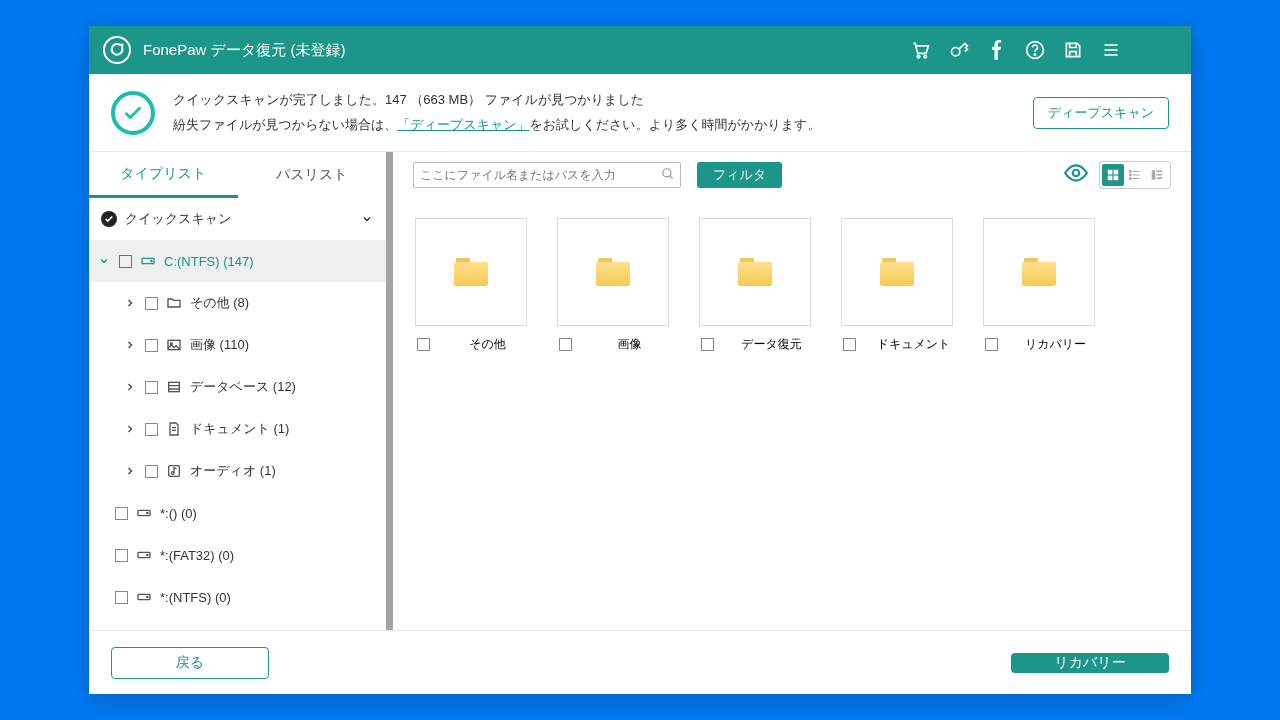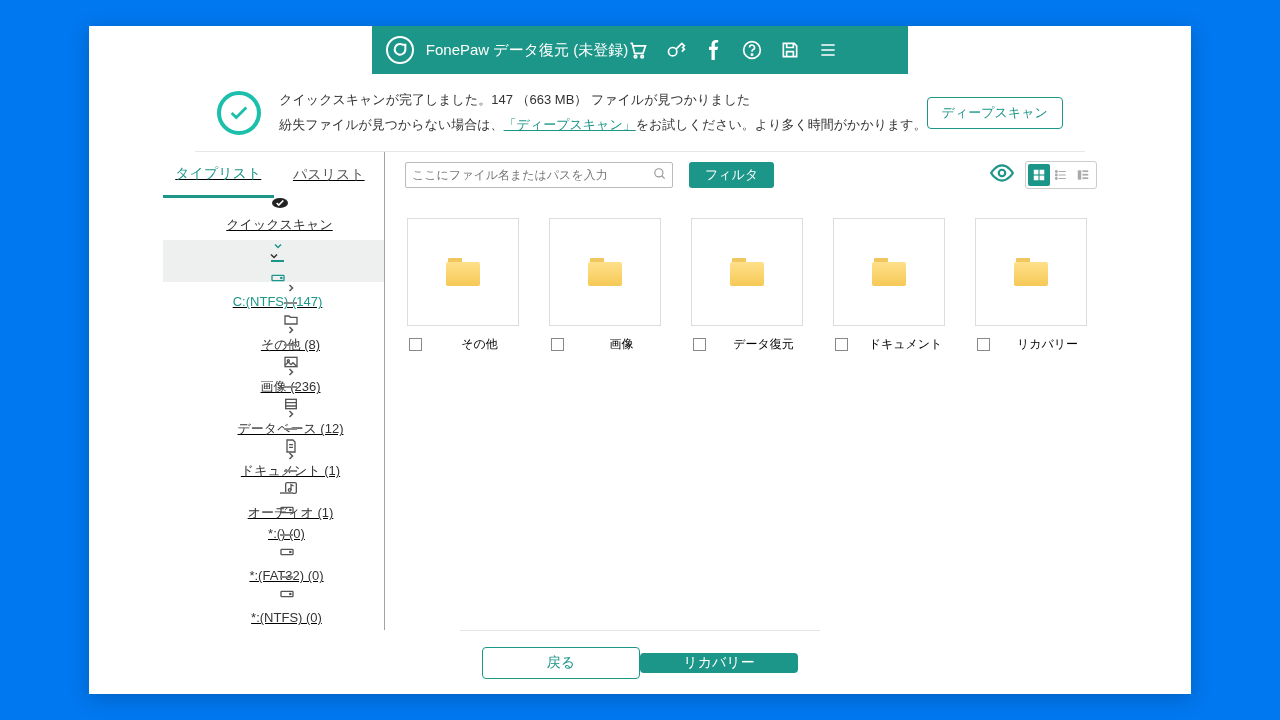--- a/index.html
+++ b/index.html
@@ -1,42 +1,42 @@
 <!DOCTYPE html>
 <html><head>
 <meta charset="utf-8">
 <style>
   * { box-sizing: border-box; margin: 0; padding: 0; font-family: "Meiryo", "Yu Gothic", sans-serif; }
   body { background: #0078f0; width: 1280px; height: 720px; overflow: hidden; display: flex; align-items: center; justify-content: center; }
-  .window { width: 1102px; height: 668px; background: #fff; display: flex; flex-direction: column; box-shadow: 0 4px 20px rgba(0,0,0,.2); align-items: center; }
+  .window { width: 1102px; height: 668px; background: #fff; display: flex; flex-direction: column; box-shadow: 0 4px 20px rgba(0,0,0,.2); }
   .titlebar { height: 48px; background: #1b9688; display: flex; align-items: center; padding: 0 14px; color: #fff; }
   .logo { width: 28px; height: 28px; border: 2.5px solid #fff; border-radius: 50%; display: flex; align-items: center; justify-content: center; margin-right: 12px; position: relative; }
   .logo::after { content: ""; position: absolute; width: 8px; height: 12px; border-right: 2.5px solid #fff; border-bottom: 2.5px solid #fff; transform: rotate(45deg) translate(-1px,-2px); display:none;}
   .logo svg { width:16px; height:16px; }
   .title { font-size: 15px; font-weight: 400; }
   .spacer { flex: 1; }
   .tb-icons { display: flex; gap: 18px; align-items: center; }
   .tb-icons svg, .tb-icons span { width: 20px; height: 20px; display:inline-flex; align-items:center; justify-content:center; cursor:pointer; }
   .winctrl { display:flex; gap:18px; margin-left:20px; align-items:center;}
   .winctrl span{ cursor:pointer; font-size:20px; line-height:1;}
 
   .status { display:flex; align-items:center; padding: 14px 22px; border-bottom: 1px solid #e6e6e6; }
   .status-badge { width: 44px; height: 44px; border: 4px solid #1bbfab; border-radius: 50%; display:flex; align-items:center; justify-content:center; margin-right:18px; flex-shrink:0;}
   .status-badge svg { width:22px; height:22px; }
   .status-text p { font-size: 13px; color:#333; line-height:1.9; }
   .status-text a { color:#1b9688; text-decoration: underline; }
   .deep-btn { border:1px solid #1b9688; color:#1b9688; background:#fff; border-radius:4px; padding:6px 14px; font-size:13px; cursor:pointer;}
 
   .body { flex:1; display:flex; overflow:hidden; }
-  .sidebar { width:222px; border-right:1px solid #a3a3a3; display:flex; flex-direction:column;text-decoration:underline; }
+  .sidebar { width:304px; border-right:7px solid #a3a3a3; display:flex; flex-direction:column; }
   .tabs { display:flex; height:46px; }
   .tab { flex:1; display:flex; align-items:center; justify-content:center; font-size:14px; color:#555; cursor:pointer; }
   .tab.active { color:#1b9688; border-bottom: 3px solid #1b9688; }
   .tree { flex:1; overflow-y:auto; font-size:13px; color:#333; }
-  .tree-row { display:flex; align-items:center; height:42px; padding-left:12px; gap:8px; cursor:pointer;flex-direction:column; }
+  .tree-row { display:flex; align-items:center; height:42px; padding-left:12px; gap:8px; cursor:pointer; }
   .tree-row.root { font-weight:400; }
   .tree-row.selected { background:#eef0f0; color:#1b9688; }
   .tree-row .chev { width:14px; display:inline-flex; justify-content:center; }
   .tree-row .cbox { width:13px; height:13px; border:1.5px solid #888; display:inline-block; }
   .tree-row.selected .cbox{ border-color:#1b9688;}
   .tree-row .mini-icon { width:16px; height:16px; display:inline-flex; align-items:center; justify-content:center; }
   .tree-row.child { padding-left: 34px; }
   .tree-row.child2 { padding-left: 26px; }
   .root .dot{ width:16px;height:16px;background:#222;border-radius:50%; display:inline-flex;align-items:center;justify-content:center;}
   .root .dot svg{width:10px;height:10px;}
@@ -204,21 +204,21 @@
               </svg>
             </span>
           <span class="cbox"></span>
           <span class="mini-icon">
               <svg viewBox="0 0 24 24" fill="none" stroke="#555" stroke-width="2">
                 <rect x="3" y="5" width="18" height="14"></rect>
                 <circle cx="8" cy="10" r="1.5"></circle>
                 <path d="M3 17l5-5 4 4 3-3 6 6"></path>
               </svg>
             </span>
-          <span>画像 (236)</span>
+          <span>画像 (110)</span>
         </div>
         <div class="tree-row child">
           <span class="chev">
               <svg width="12" height="12" viewBox="0 0 24 24" stroke="#555" stroke-width="3" fill="none">
                 <path d="M9 6l6 6-6 6"></path>
               </svg>
             </span>
           <span class="cbox"></span>
           <span class="mini-icon">
               <svg viewBox="0 0 24 24" fill="none" stroke="#555" stroke-width="2">

